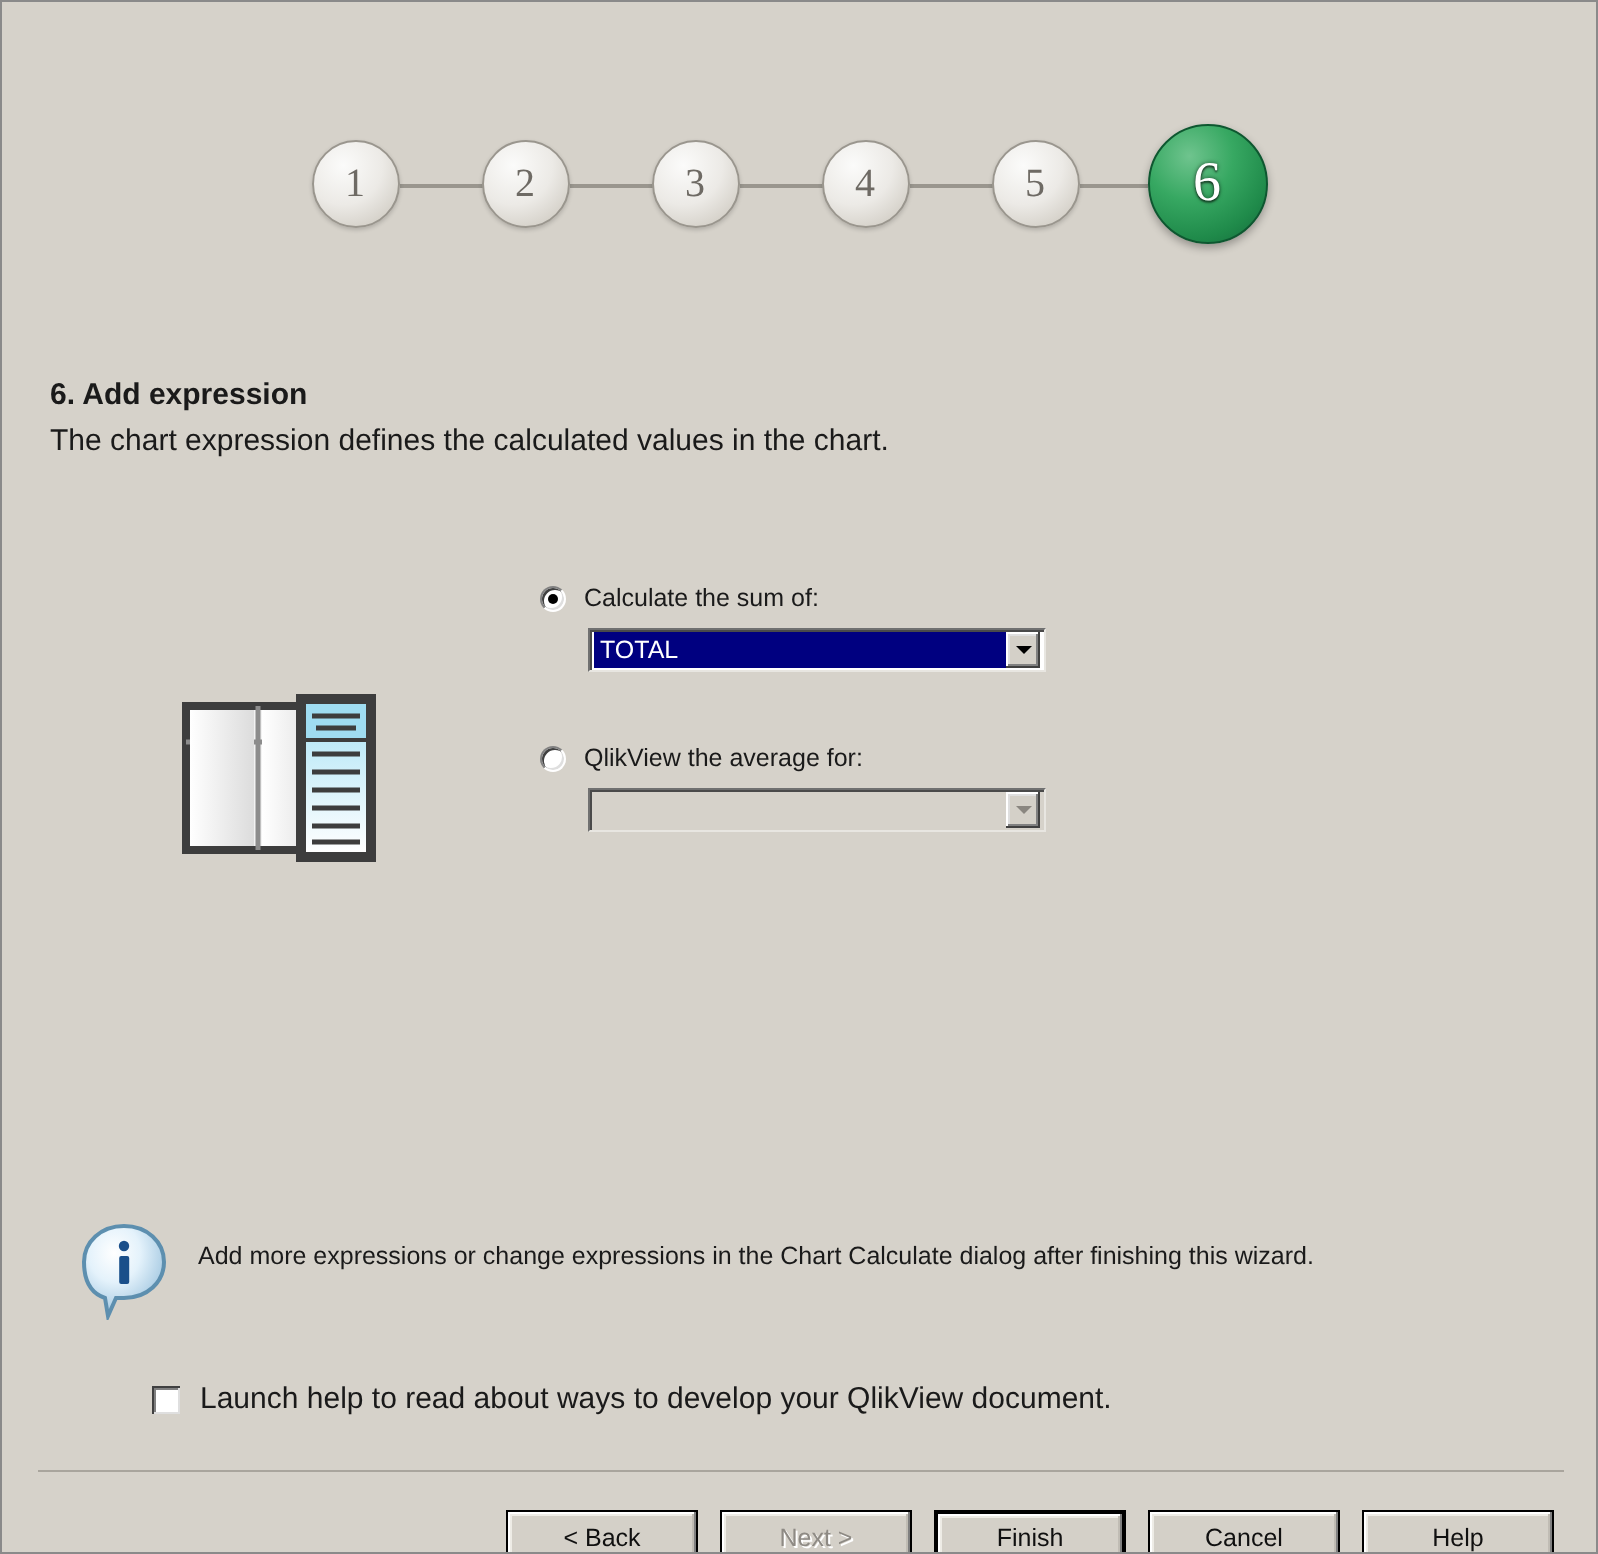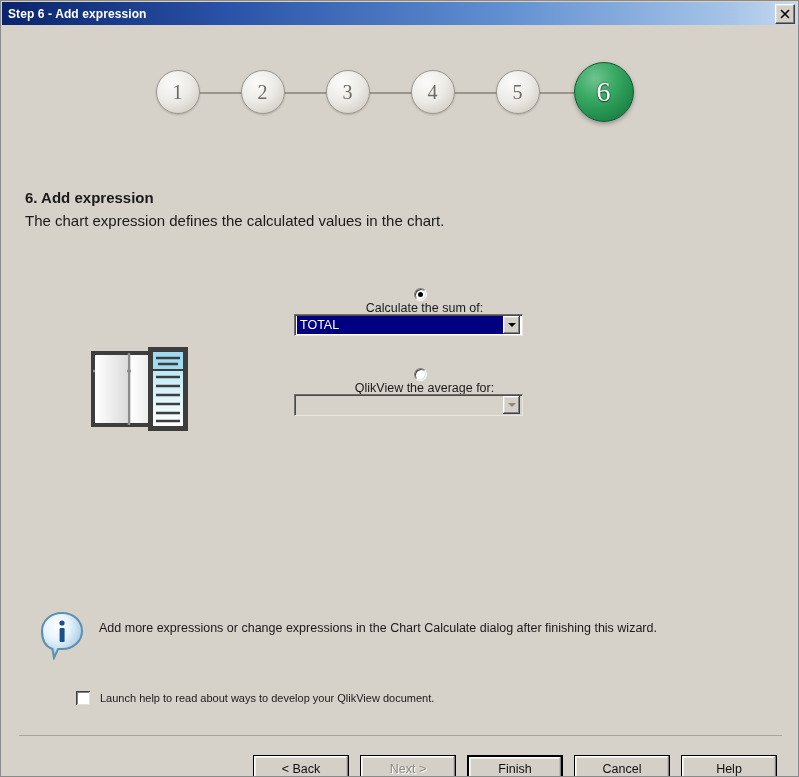--- a/index.html
+++ b/index.html
@@ -150,24 +150,23 @@
     left: 268px;
     top: 263px;
     width: 300px;
   }
   .option-row {
     position: relative;
     height: 80px;
   }
   .radio-line {
     display: flex;
-    align-items: center;
+    align-items: flex-end;
     height: 18px;
     cursor: pointer;
-    flex-direction: column;
   }
   .radio {
     width: 13px;
     height: 13px;
     border-radius: 50%;
     background: #ffffff;
     box-sizing: border-box;
     border-top: 1px solid #808080;
     border-left: 1px solid #808080;
     border-right: 1px solid #ffffff;
@@ -277,21 +276,21 @@
     width: 14px;
     height: 14px;
     background: #ffffff;
     box-sizing: border-box;
     box-shadow: inset 1px 1px 0 #404040, inset -1px -1px 0 #dfdfdf,
                 inset 2px 2px 0 #808080, inset -2px -2px 0 #ffffff;
     flex: 0 0 auto;
   }
   .check-label {
     margin-left: 10px;
-    font-size: 11px;
+    font-size: 15px;
     color: #1a1a1a;
     white-space: nowrap;
     text-align: right;
   }
 
   
   .footer-sep {
     position: absolute;
     left: 17px;
     top: 710px;
@@ -329,31 +328,20 @@
   }
   .btn.disabled { color: #8e8a84; text-shadow: 1px 1px 0 #ffffff; cursor: default; }
   .btn.default { box-shadow: inset 0 0 0 1px #000000, inset -2px -2px 0 #808080, inset 2px 2px 0 #ffffff,
                              inset -3px -3px 0 #c0bcb4, inset 3px 3px 0 #eeece6; }
 </style>
 </head>
 <body>
 
 <div class="window">
 
-  <div class="titlebar">
-    <span class="titlebar-text">Step 6 - Add expression</span>
-    <span class="titlebar-spacer"></span>
-    <div class="close-btn">
-      <span>
-        <svg width="10" height="10" viewBox="0 0 10 10">
-          <path d="M1 1 L9 9 M9 1 L1 9" stroke="#000000" stroke-width="1.6" fill="none"></path>
-        </svg>
-      </span>
-    </div>
-  </div>
 
   <div class="dialog-body">
 
     <div class="stepper">
       <div class="stepper-inner">
         <div class="step-line" style="left:44px;width:42px;"></div>
         <div class="step-line" style="left:129px;width:42px;"></div>
         <div class="step-line" style="left:214px;width:42px;"></div>
         <div class="step-line" style="left:299px;width:42px;"></div>
         <div class="step-line" style="left:384px;width:34px;"></div>

